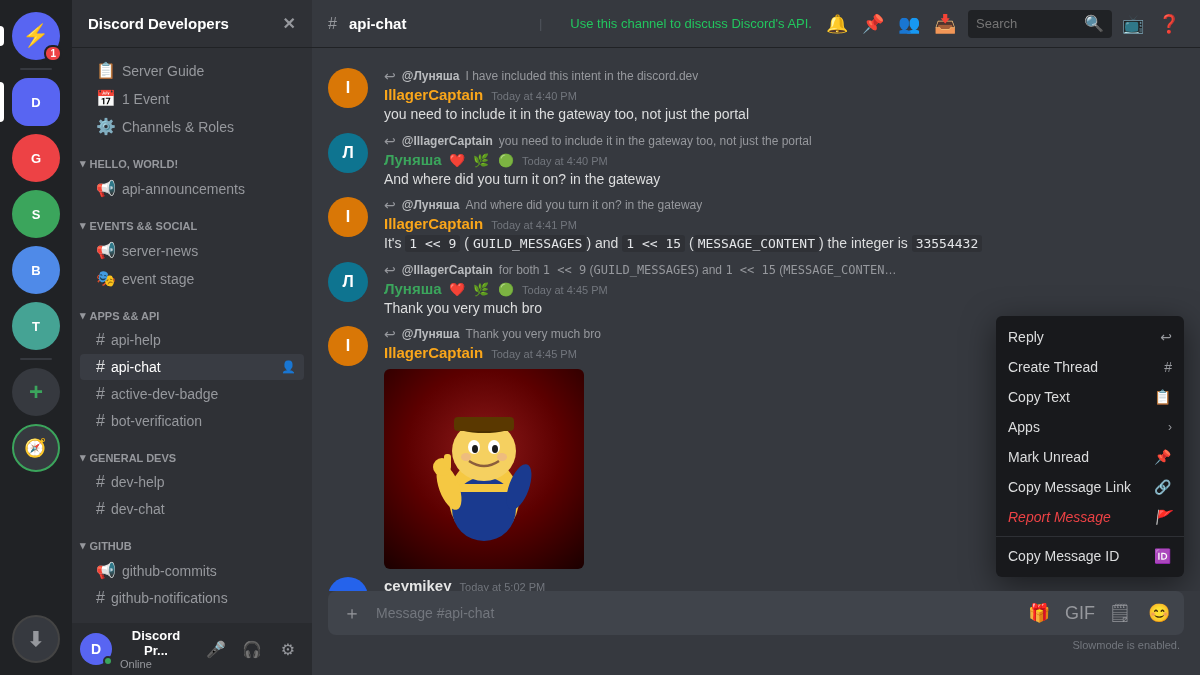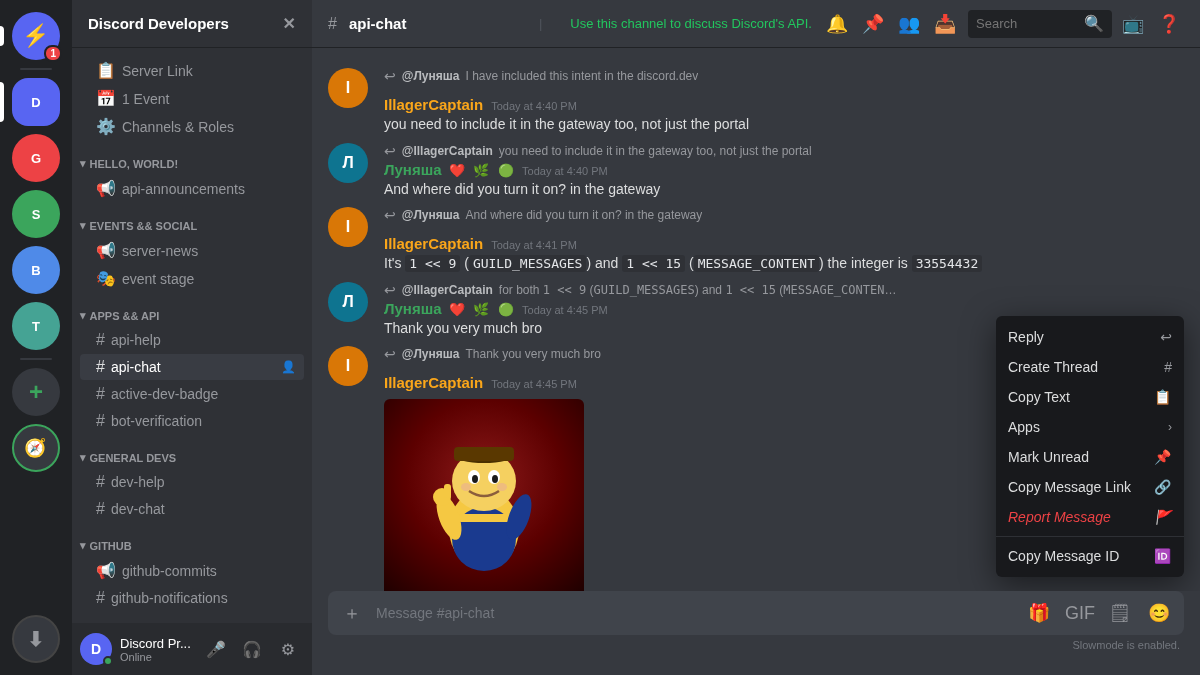--- a/index.html
+++ b/index.html
@@ -149,21 +149,21 @@
       position: absolute;
       bottom: -1px;
       right: -1px;
       width: 10px;
       height: 10px;
       background: #3ba55c;
       border-radius: 50%;
       border: 2px solid #292b2f;
     }
     .user-info { flex: 1; overflow: hidden; }
-    .user-name-small { font-size: 13px; font-weight: 400; color: #fff; }
+    .user-name-small { font-size: 13px; font-weight: 700; color: #fff; text-align: center; }
     .user-tag-small { font-size: 11px; color: #96989d; }
     .user-controls { display: flex; gap: 4px; }
     .user-control-btn {
       width: 32px;
       height: 32px;
       border-radius: 4px;
       display: flex;
       align-items: center;
       justify-content: center;
       cursor: pointer;
@@ -356,21 +356,21 @@
       text-align: right;
       font-size: 11px;
       color: #72767d;
       margin-top: 4px;
       padding-right: 4px;
     }
     .avatar-teal { background: #0e7490; }
     .avatar-orange { background: #d97706; }
     .avatar-blue { background: #2563eb; }
 
-    .author-yellow { color: #faa61a; margin-top: 10px; }
+    .author-yellow { color: #faa61a; }
     .author-green { color: #3ba55c; }
     .author-white { color: #e5e5e5; }
   </style>
 </head>
 <body>
 
 <div class="server-sidebar">
   <div class="server-icon discord-icon" style="position:relative;">
     <span style="font-size:22px;">⚡</span>
     <div class="notification-badge">1</div>
@@ -394,21 +394,21 @@
 
 <div class="channel-sidebar">
   <div class="server-header">
     <span>Discord Developers</span>
     <span style="margin-left:auto; color:#96989d; font-size:16px;">✕</span>
   </div>
   <div class="channels-list">
 
     <div class="channel-item">
       <span class="channel-icon">📋</span>
-      <span class="channel-name">Server Link</span>
+      <span class="channel-name">Server Guide</span>
     </div>
     <div class="channel-item">
       <span class="channel-icon">📅</span>
       <span class="channel-name">1 Event</span>
     </div>
     <div class="channel-item">
       <span class="channel-icon">⚙️</span>
       <span class="channel-name">Channels &amp; Roles</span>
     </div>
 

